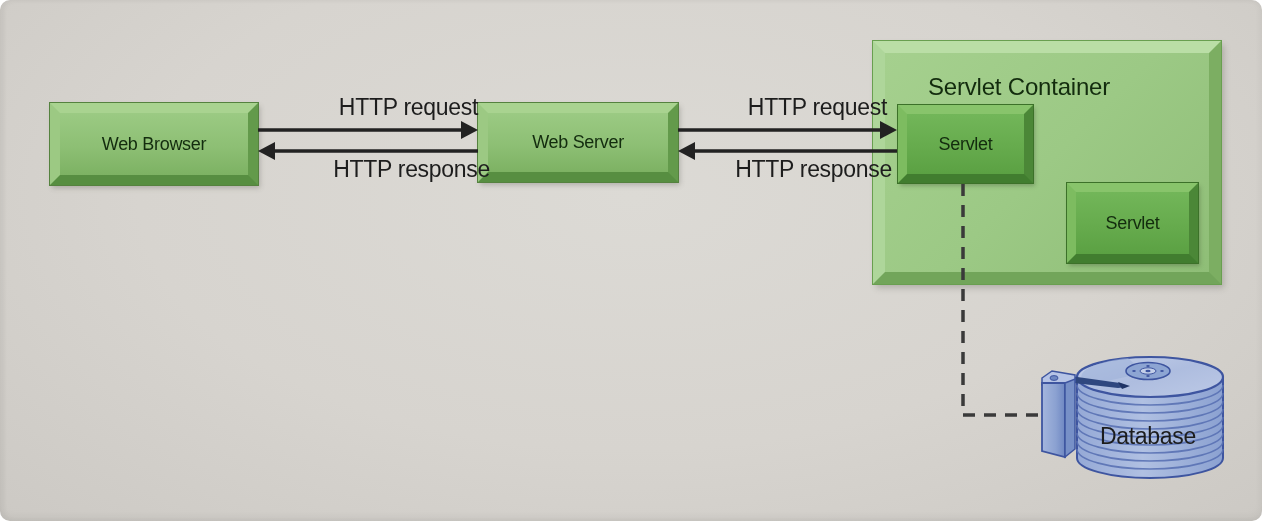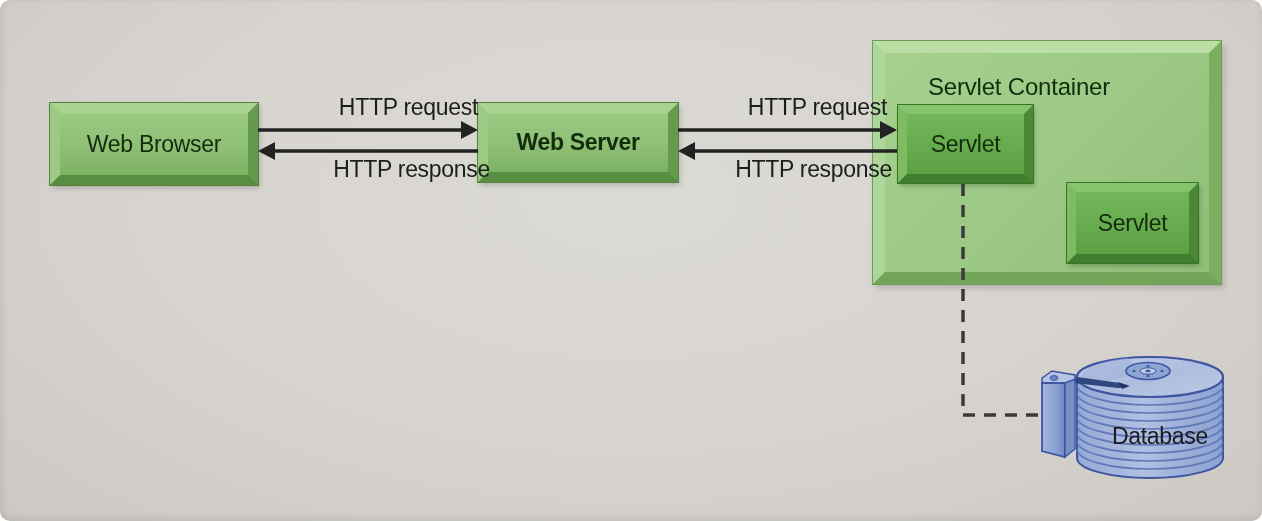--- a/index.html
+++ b/index.html
@@ -17,21 +17,21 @@
     position:absolute;
     box-sizing:border-box;
     border-style:solid;
     border-width:10px;
     border-color:#a9d390 #639a4b #578e41 #9cc983;
     background:linear-gradient(180deg,#9bca83 0%,#8dbf74 55%,#7db263 100%);
     box-shadow:0 0 0 1px #55823f, 2px 3px 5px rgba(80,80,70,0.30);
     display:flex;align-items:center;justify-content:center;
   }
   .node .lbl{
-    color:#132c0e;font-size:23px;letter-spacing:-0.3px;white-space:nowrap;
+    color:#132c0e;font-size:18px;letter-spacing:-0.3px;white-space:nowrap;
   }
   .container-box{
     position:absolute;
     box-sizing:border-box;
     border-style:solid;
     border-width:12px;
     border-color:#badea6 #7cae62 #72a55a #aed69a;
     background:linear-gradient(135deg,#a5d08e 0%,#9cc985 50%,#8fbe77 100%);
     box-shadow:0 0 0 1px #699f50, 3px 4px 6px rgba(80,80,70,0.28);
     padding-left:36px;
@@ -49,33 +49,33 @@
     text-align:right;
   }
   .arrow-label{
     position:absolute;
     text-align:right;
     color:#1d1d1d;font-size:23px;letter-spacing:-0.3px;white-space:nowrap;
   }
   .overlay{position:absolute;left:0;top:0;pointer-events:none;}
   .db-label{
     position:absolute;left:1088px;top:423px;width:120px;
-    text-align:right;color:#1c1c1c;font-size:23px;letter-spacing:-0.3px;
+    text-align:center;color:#1c1c1c;font-size:23px;letter-spacing:-0.3px;
   }
 </style>
 </head>
 <body>
 
 <div class="canvas">
 
   <div class="node" style="left:50px;top:103px;width:208px;height:82px;">
     <span class="lbl">Web Browser</span>
   </div>
 
-  <div class="node" style="left:478px;top:103px;width:200px;height:79px;font-weight:bold;">
+  <div class="node" style="left:478px;top:103px;width:200px;height:79px;">
     <span class="lbl">Web Server</span>
   </div>
 
   <div class="container-box" style="left:873px;top:41px;width:348px;height:243px;">
     <div class="container-title">Servlet Container</div>
   </div>
 
   <div class="node servlet" style="left:898px;top:105px;width:135px;height:78px;">
     <span class="lbl">Servlet</span>
   </div>

